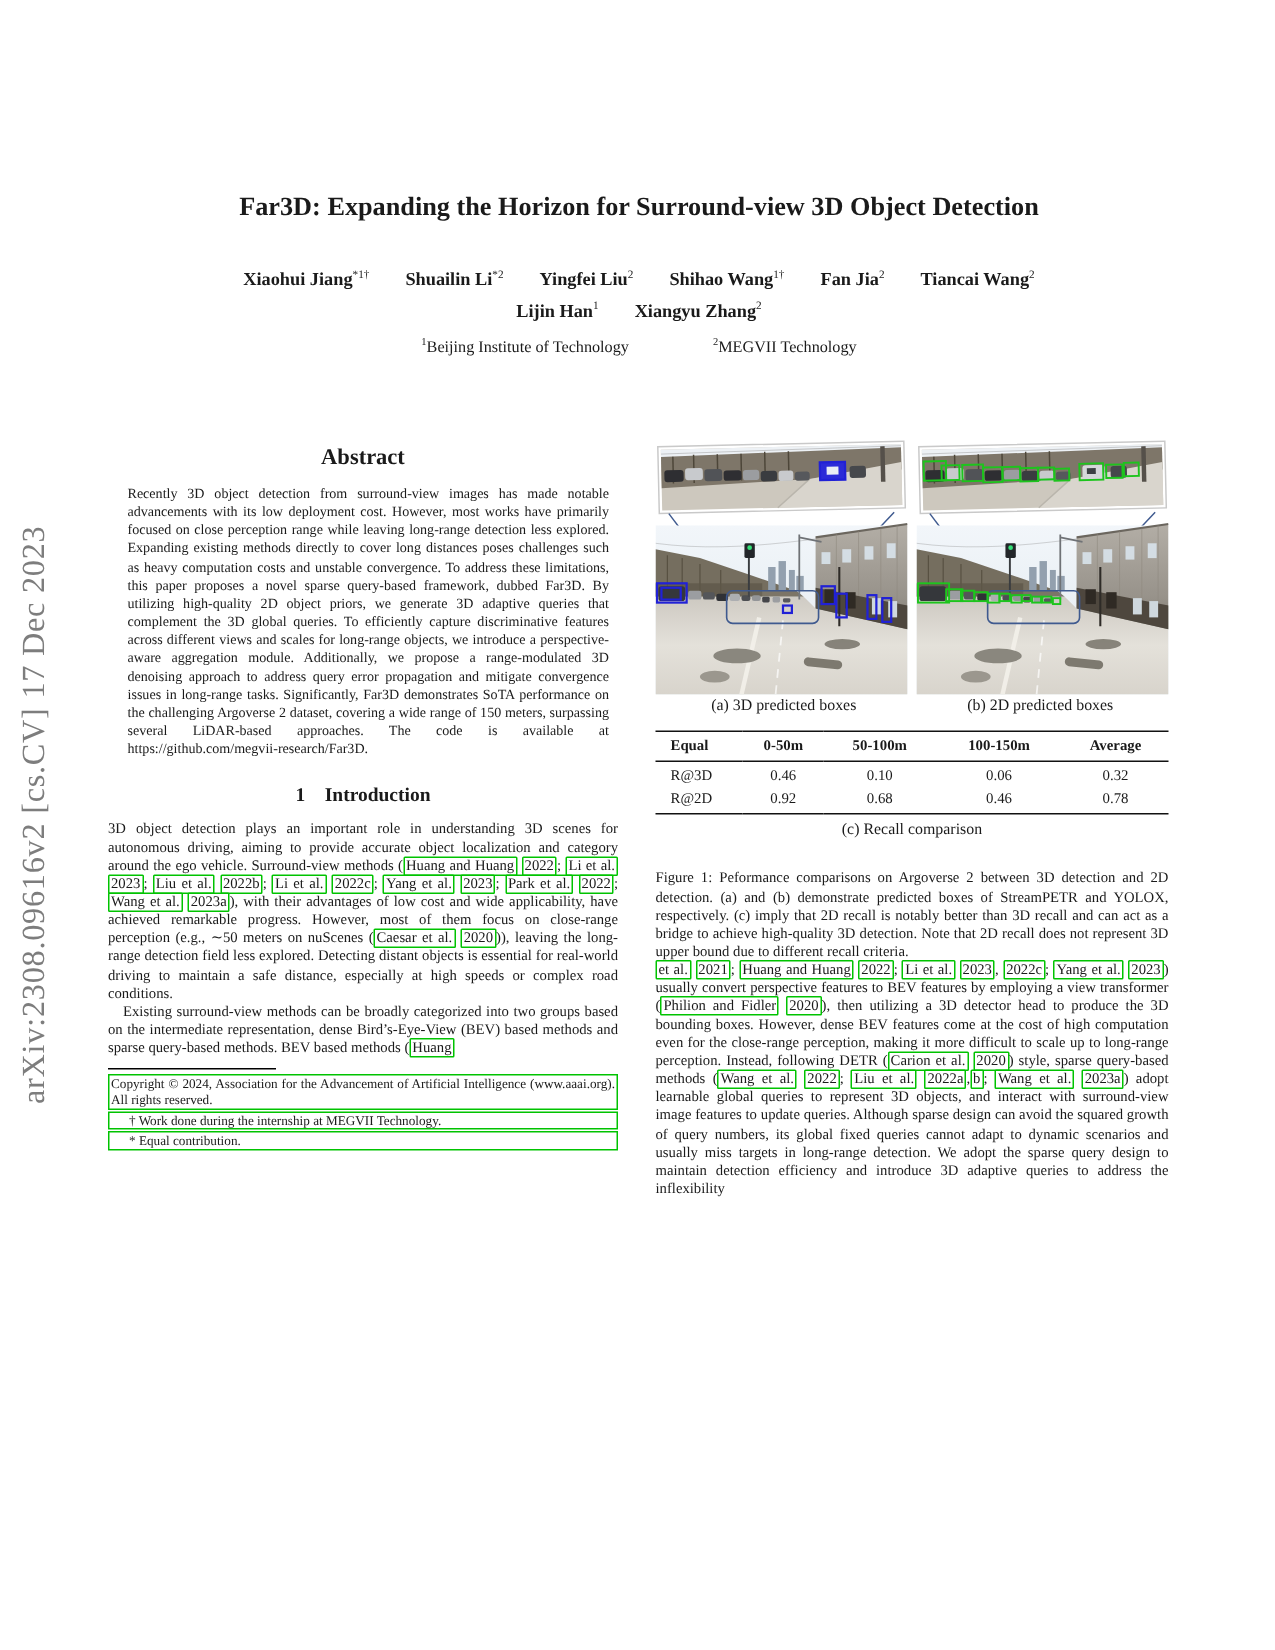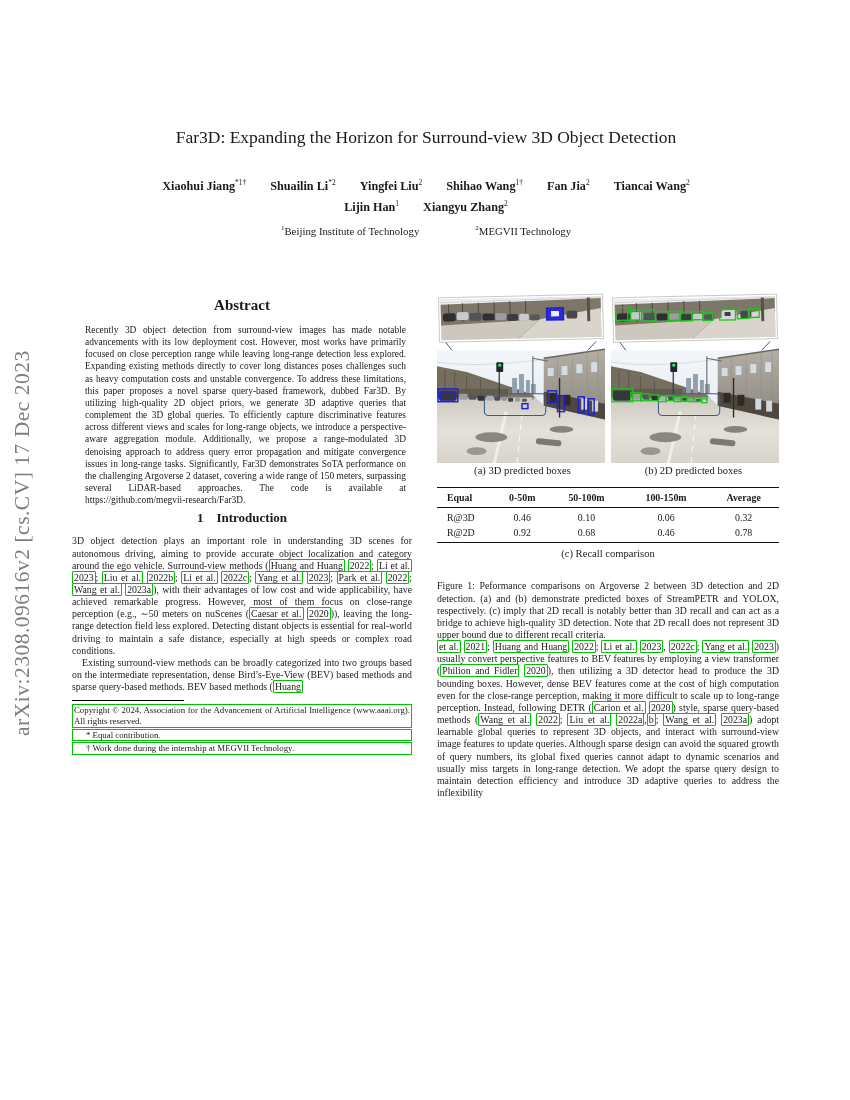--- a/index.html
+++ b/index.html
@@ -1,30 +1,30 @@
 <!DOCTYPE html>
 <html><head>
 <meta charset="utf-8">
 <style>
   html,body{margin:0;padding:0;background:#ffffff;}
   body{width:850px;height:1100px;position:relative;font-family:"Liberation Serif","DejaVu Serif",serif;color:#1a1a1a;overflow:hidden;}
   .arxiv-banner{position:absolute;left:10px;top:283px;height:520px;writing-mode:vertical-rl;transform:rotate(180deg);font-size:21.5px;color:#7d7d7d;text-align:center;letter-spacing:.5px;white-space:nowrap;}
-  .title{position:absolute;top:127px;left:72px;width:708px;text-align:center;font-size:17.5px;font-weight:normal;margin:0;}
+  .title{position:absolute;top:127px;left:72px;width:708px;text-align:center;font-size:17.5px;font-weight:bold;margin:0;}
   .authors-row{position:absolute;left:72px;width:708px;display:flex;justify-content:center;gap:24px;font-weight:bold;font-size:12.2px;}
   .authors-row.r1{top:178px;}
   .authors-row.r2{top:199px;}
   .author sup{font-size:7.5px;font-weight:normal;}
   .affils{position:absolute;top:224px;left:72px;width:708px;display:flex;justify-content:center;gap:56px;font-size:10.8px;}
   .affils sup{font-size:7px;}
   .col{position:absolute;top:293px;}
   .col.left{left:72px;width:340px;}
   .col.right{left:437px;width:342px;}
   .abs-head{text-align:center;font-weight:bold;font-size:15px;margin:4px 0 10px 0;}
   .abstract{font-size:9.4px;line-height:12.15px;text-align:justify;margin:0;padding:0 6px 0 13px;}
-  .sec-head{text-align:center;font-size:13px;font-weight:bold;margin:4px 0 9px 0;}
+  .sec-head{text-align:center;font-size:13px;font-weight:bold;margin:16px 0 9px 0;}
   .sec-head .sec-t{margin-left:13px;}
   p.body{font-size:9.8px;line-height:12.15px;text-align:justify;margin:0;}
   p.body.indent{text-indent:10px;}
   .cite{border:1px solid #00c300;padding:0 1px;border-radius:1px;}
   .fnrule{width:112px;border-top:1px solid #000;margin:7px 0 3px 0;}
   .fn{font-size:8.8px;line-height:10.6px;border:1px solid #00c300;text-align:justify;margin-top:1px;padding:0 1px;}
   .fn.ind{text-indent:12px;}
   
   .panels{display:flex;gap:6px;}
   .panel-labels{display:flex;font-size:10.6px;margin-top:2px;align-items:center;}
@@ -192,22 +192,22 @@
   </div>
 
   <div class="col left">
     <div class="abs-head">Abstract</div>
     <p class="abstract">Recently 3D object detection from surround-view images has made notable advancements with its low deployment cost. However, most works have primarily focused on close perception range while leaving long-range detection less explored. Expanding existing methods directly to cover long distances poses challenges such as heavy computation costs and unstable convergence. To address these limitations, this paper proposes a novel sparse query-based framework, dubbed Far3D. By utilizing high-quality 2D object priors, we generate 3D adaptive queries that complement the 3D global queries. To efficiently capture discriminative features across different views and scales for long-range objects, we introduce a perspective-aware aggregation module. Additionally, we propose a range-modulated 3D denoising approach to address query error propagation and mitigate convergence issues in long-range tasks. Significantly, Far3D demonstrates SoTA performance on the challenging Argoverse 2 dataset, covering a wide range of 150 meters, surpassing several LiDAR-based approaches. The code is available at https://github.com/megvii-research/Far3D.</p>
     <h2 class="sec-head"><span>1</span><span class="sec-t">Introduction</span></h2>
     <p class="body">3D object detection plays an important role in understanding 3D scenes for autonomous driving, aiming to provide accurate object localization and category around the ego vehicle. Surround-view methods (<span class="cite">Huang and Huang</span> <span class="cite">2022</span>; <span class="cite">Li et al.</span> <span class="cite">2023</span>; <span class="cite">Liu et al.</span> <span class="cite">2022b</span>; <span class="cite">Li et al.</span> <span class="cite">2022c</span>; <span class="cite">Yang et al.</span> <span class="cite">2023</span>; <span class="cite">Park et al.</span> <span class="cite">2022</span>; <span class="cite">Wang et al.</span> <span class="cite">2023a</span>), with their advantages of low cost and wide applicability, have achieved remarkable progress. However, most of them focus on close-range perception (e.g., ∼50 meters on nuScenes (<span class="cite">Caesar et al.</span> <span class="cite">2020</span>)), leaving the long-range detection field less explored. Detecting distant objects is essential for real-world driving to maintain a safe distance, especially at high speeds or complex road conditions.</p>
     <p class="body indent">Existing surround-view methods can be broadly categorized into two groups based on the intermediate representation, dense Bird’s-Eye-View (BEV) based methods and sparse query-based methods. BEV based methods (<span class="cite">Huang</span></p>
     <div class="fnrule"></div>
     <div class="fn">Copyright © 2024, Association for the Advancement of Artificial Intelligence (www.aaai.org). All rights reserved.</div>
+    <div class="fn ind">† Work done during the internship at MEGVII Technology.</div>
     <div class="fn ind">* Equal contribution.</div>
-    <div class="fn ind">† Work done during the internship at MEGVII Technology.</div>
   </div>
 
   <div class="col right">
     <div class="figure">
       <div class="panels">
         <svg width="168" height="170" viewBox="0 0 170 172">
           <use href="#scene-base"></use>
           <g fill="none" stroke-width="1.5" stroke="#2121d6">
             <g transform="rotate(-1.3 85 24)">
               <rect x="111" y="16" width="17" height="12" fill="#2b2bd8"></rect>

